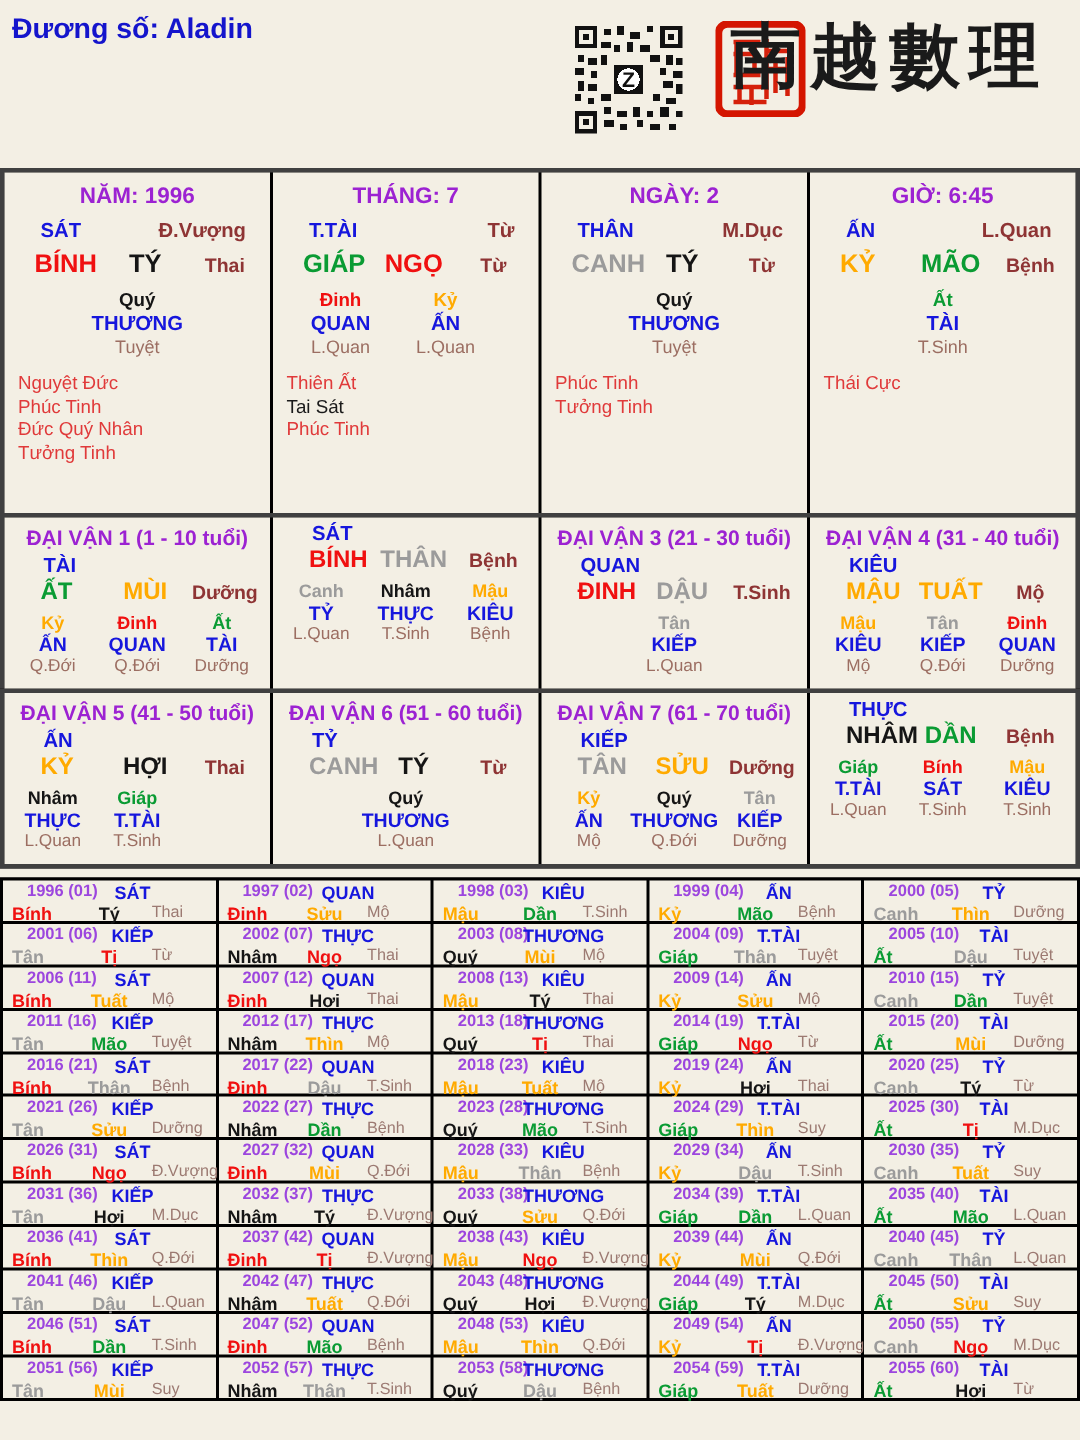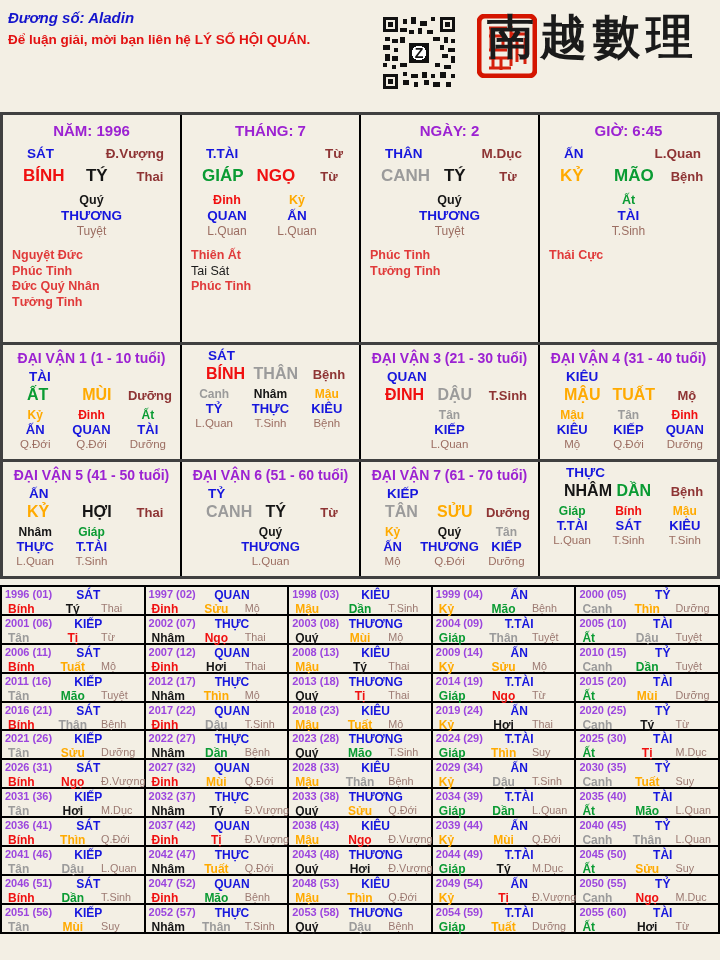--- a/index.html
+++ b/index.html
@@ -6,21 +6,21 @@
   html,body { background:#e8e4d8; }
   .page{
     position:relative; width:720px; height:960px;
     background:#f3efe4;
     font-family:"Liberation Sans", sans-serif;
     overflow:hidden;
   }
   
   .hdr{ position:relative; height:112px; }
   .hdr-line{ font-weight:bold; white-space:pre; }
-  .hl-blue{ color:#1414cc; font-size:15px; padding-left:8px;font-style:italic; }
+  .hl-blue{ color:#1414cc; font-size:19px; padding-left:8px; }
   .hl1{ padding-top:9px; }
   .hl2{ padding-top:7px; }
   .hl-red{ color:#e31212; font-size:13.5px; line-height:16px; padding-left:8px; }
   .hl3{ padding-top:6px; }
   .qr{ position:absolute; left:383px; top:17px; width:72px; height:72px; }
   .seal{ position:absolute; left:477px; top:14px; width:60px; height:64px; }
   .callig{
     position:absolute; left:487px; top:6px; width:230px;
     font-family:"DejaVu Serif", serif;
     font-size:47px; font-weight:bold; color:#1a1a1a;
@@ -31,21 +31,21 @@
   .cell{ background:#f3efe4; position:relative; overflow:hidden; }
   .purple{ color:#9c22d2; }
   .c-god{ color:#1616dd; }
   .c-wood{ color:#0a9b33; }
   .c-fire{ color:#f01010; }
   .c-earth{ color:#ffaa00; }
   .c-metal{ color:#9b9b9b; }
   .c-water{ color:#151515; }
   .c-stagedark{ color:#8e3434; }
   .c-stagelight{ color:#9c6e62; }
-  .c-red{ color:#e03a3a;font-weight:bold; }
+  .c-red{ color:#e03a3a; }
   .c-black{ color:#1a1a1a; }
   
   .pillars .cell{ height:227px; }
   .ptitle{ margin-top:7px; text-align:center; font-size:15px; font-weight:bold; }
   .prow1{ display:flex; justify-content:space-between; padding:7px 16px 0 24px; font-size:13.5px; font-weight:bold; }
   .prow2{ display:grid; grid-template-columns:40% 26% 34%; margin-top:5px; align-items:baseline; }
   .pstem{ padding-left:20px; font-size:17px; font-weight:bold; }
   .pbranch{ text-align:center; font-size:17px; font-weight:bold; }
   .pstage2{ text-align:center; font-size:13px; font-weight:bold; }
   .phidden{ display:flex; justify-content:center; gap:20px; margin-top:7px; }
@@ -67,35 +67,34 @@
   .vbranch{ text-align:center; font-size:16px; font-weight:bold; }
   .vstage{ text-align:center; font-size:13px; font-weight:bold; }
   .vhidden{ display:grid; grid-template-columns:repeat(3,1fr); margin-top:4px; padding:0 4px; }
   .vhidden .hstem{ font-size:12px; line-height:14px; }
   .vhidden .hgod{ font-size:13px; line-height:15px; }
   .vhidden .hstage{ font-size:11.5px; line-height:14px; }
   
   .years{ margin-top:6px; width:720px; display:grid; grid-template-columns:repeat(5,1fr); gap:2px; background:#000; border:2px solid #000; }
   .ycell{ background:#f3efe4; height:26.9px; overflow:visible; }
   .yl1{ display:grid; grid-template-columns:42% 38% 20%; margin-top:1px; }
-  .yy{ padding-left:3px; font-size:11px; font-weight:bold; color:#9c46de; white-space:nowrap; }
+  .yy{ padding-left:16px; font-size:11px; font-weight:bold; color:#9c46de; white-space:nowrap; }
   .yg{ text-align:center; font-size:12px; font-weight:bold; white-space:nowrap; }
   .yl2{ display:grid; grid-template-columns:30% 40% 30%; }
   .ys{ padding-left:6px; font-size:12px; font-weight:bold; white-space:nowrap; }
   .yb{ text-align:center; font-size:12px; font-weight:bold; white-space:nowrap; }
   .yt{ font-size:10.8px; color:#9c7a72; white-space:nowrap; }
 </style>
 </head>
 <body>
 
 <div class="page">
 
   <div class="hdr">
     <div class="hdr-line hl-blue hl1"><span>Đương số:</span> <span>Aladin</span></div>
-    <div class="hdr-line hl-red hl3">Để luận giải, mời bạn liên hệ LÝ SỐ HỘI QUÁN.</div>
 
     <svg class="qr" viewBox="0 0 33 33" shape-rendering="crispEdges">
       <rect x="0" y="0" width="33" height="33" fill="#f3efe4"></rect>
       <g fill="#111">
         <rect x="0" y="0" width="7" height="7"></rect>
           <rect x="26" y="0" width="7" height="7"></rect>
           <rect x="0" y="26" width="7" height="7"></rect>
         <rect x="9" y="1" width="2" height="2"></rect>
           <rect x="13" y="0" width="2" height="3"></rect>
           <rect x="17" y="2" width="3" height="2"></rect>

